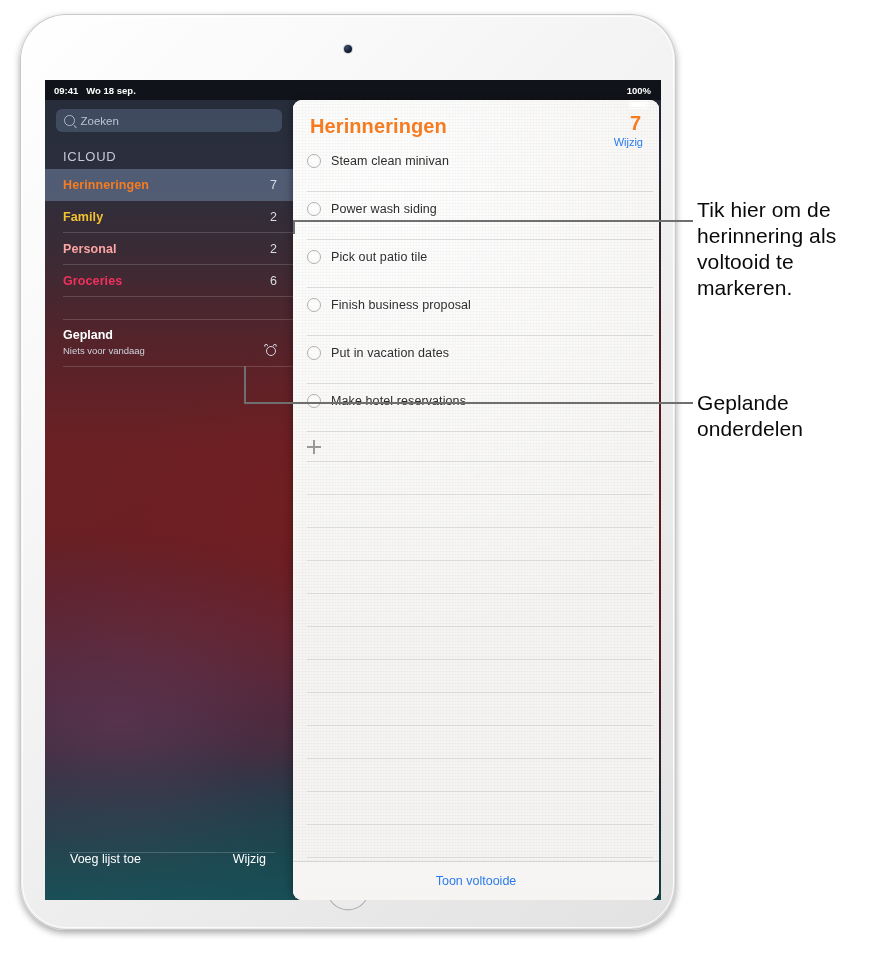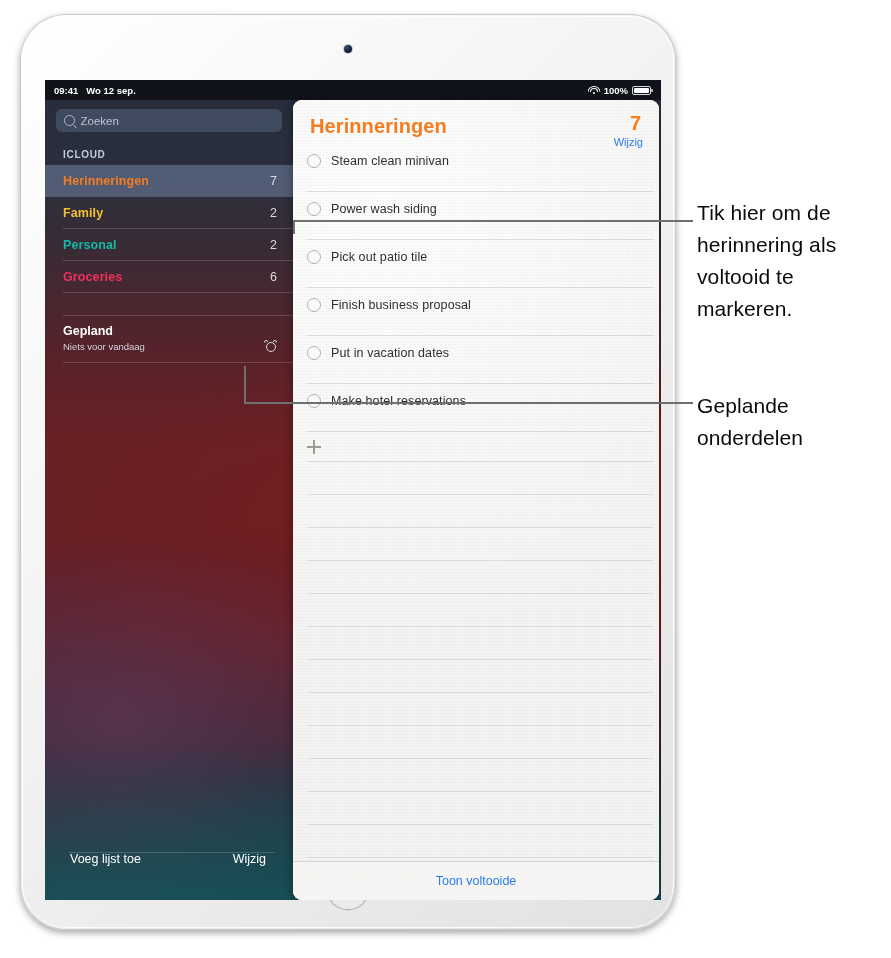--- a/index.html
+++ b/index.html
@@ -59,21 +59,21 @@
         #1d3b43 93%,
         #1a4a52 100%);
   }
   #statusbar{
     position:absolute;left:0;top:0;width:100%;height:20px;
     background:rgba(12,14,18,.82);
     color:#fff;font-size:9.5px;font-weight:bold;
     display:flex;align-items:center;z-index:6;
   }
   #statusbar .left{display:flex;gap:8px;padding-left:9px;}
-  #statusbar .right{margin-left:auto;display:flex;align-items:center;gap:4px;padding-right:10px;}
+  #statusbar .right{margin-left:auto;display:flex;align-items:center;gap:4px;padding-right:10px;flex-direction:column;}
   .wifi-ico{display:inline-block;width:11px;height:9px;position:relative;}
   .wifi-ico i{position:absolute;left:50%;border:1.3px solid #fff;border-bottom:none;
     border-radius:50% 50% 0 0/100% 100% 0 0;transform:translateX(-50%);}
   .wifi-ico i:nth-child(1){width:11px;height:5px;top:0;margin-left:-0.2px;}
   .wifi-ico i:nth-child(2){width:6px;height:3px;top:2.6px;}
   .wifi-ico i:nth-child(3){width:2.2px;height:2.2px;top:6px;border:none;background:#fff;border-radius:50%;}
   .batt{display:inline-block;width:19px;height:9px;border:1px solid rgba(255,255,255,.85);
     border-radius:2px;position:relative;padding:1px;box-sizing:border-box;}
   .batt:after{content:"";position:absolute;right:-3px;top:2.4px;width:1.6px;height:3.4px;
     background:rgba(255,255,255,.7);border-radius:0 1px 1px 0;}
@@ -87,22 +87,22 @@
   #searchwrap{padding:9px 11px 0 11px;}
   #searchfield{
     height:23px;border-radius:6px;background:rgba(118,142,176,.30);
     display:flex;align-items:center;gap:6px;padding:0 8px;
     font-size:11.5px;color:#b9c4d6;
   }
   .mag{width:8.5px;height:8.5px;border:1.3px solid #aab5c8;border-radius:50%;position:relative;flex:none;}
   .mag:after{content:"";position:absolute;right:-3px;bottom:-2.2px;width:4px;height:1.3px;
     background:#aab5c8;transform:rotate(45deg);border-radius:1px;}
   #icloud-hdr{
-    font-size:10px;letter-spacing:.7px;color:#c4cad6;
-    padding:17px 0 5px 18px;font-weight:bold;
+    font-size:13px;letter-spacing:.7px;color:#c4cad6;
+    padding:17px 0 5px 18px;font-weight:normal;
   }
   .list-row{
     height:32px;display:flex;align-items:center;padding:0 16px 0 18px;
     font-size:12.5px;position:relative;
   }
   .list-row .nm{font-weight:bold;letter-spacing:.1px;}
   .list-row .ct{margin-left:auto;color:#d8dde6;font-size:12.5px;font-weight:normal;}
   .list-row.sel{background:rgba(131,158,196,.42);}
   .list-row .sep{
     position:absolute;left:18px;right:0;bottom:0;height:1px;background:rgba(255,255,255,.16);
@@ -185,21 +185,21 @@
   #panel-footer{
     position:absolute;left:0;bottom:0;width:100%;height:38px;
     display:flex;align-items:center;justify-content:center;
     color:#2a7bea;font-size:12.5px;
     border-top:1px solid rgba(0,0,0,.13);
     background:rgba(246,245,243,.9);
   }
 
   
   .callout{
-    position:absolute;color:#0a0a0a;font-size:21px;line-height:32px;
+    position:absolute;color:#0a0a0a;font-size:21px;line-height:26px;
     letter-spacing:.1px;z-index:20;
   }
   #callout-1{left:697px;top:197px;width:190px;}
   #callout-2{left:697px;top:390px;width:190px;}
   .leader{position:absolute;background:#6f6f6f;z-index:19;}
 
   
   #l1-v{left:293px;top:220px;width:2px;height:14px;}
   #l1-h{left:293px;top:220px;width:400px;height:2px;}
   
@@ -212,21 +212,21 @@
 <div id="device">
   <div id="camera"></div>
   <div id="homebtn"></div>
 
   <div id="screen">
     <div id="wallpaper"></div>
 
     <div id="statusbar">
       <div class="left">
         <span>09:41</span>
-        <span>Wo 12 sep.</span>
+        <span>Wo 18 sep.</span>
       </div>
       <div class="right">
         <span class="wifi-ico">
             <i></i>
             <i></i>
             <i></i>
           </span>
         <span>100%</span>
         <span class="batt">
             <b></b>
@@ -248,21 +248,21 @@
       <div class="list-row sel">
         <span class="nm" style="color:#f57c20">Herinneringen</span>
         <span class="ct">7</span>
       </div>
       <div class="list-row">
         <span class="nm" style="color:#f2c131">Family</span>
         <span class="ct">2</span>
         <span class="sep"></span>
       </div>
       <div class="list-row">
-        <span class="nm" style="color:#14b8a6">Personal</span>
+        <span class="nm" style="color:#fca5a5">Personal</span>
         <span class="ct">2</span>
         <span class="sep"></span>
       </div>
       <div class="list-row">
         <span class="nm" style="color:#f0315e">Groceries</span>
         <span class="ct">6</span>
         <span class="sep"></span>
       </div>
 
       <div id="gepland-block">

